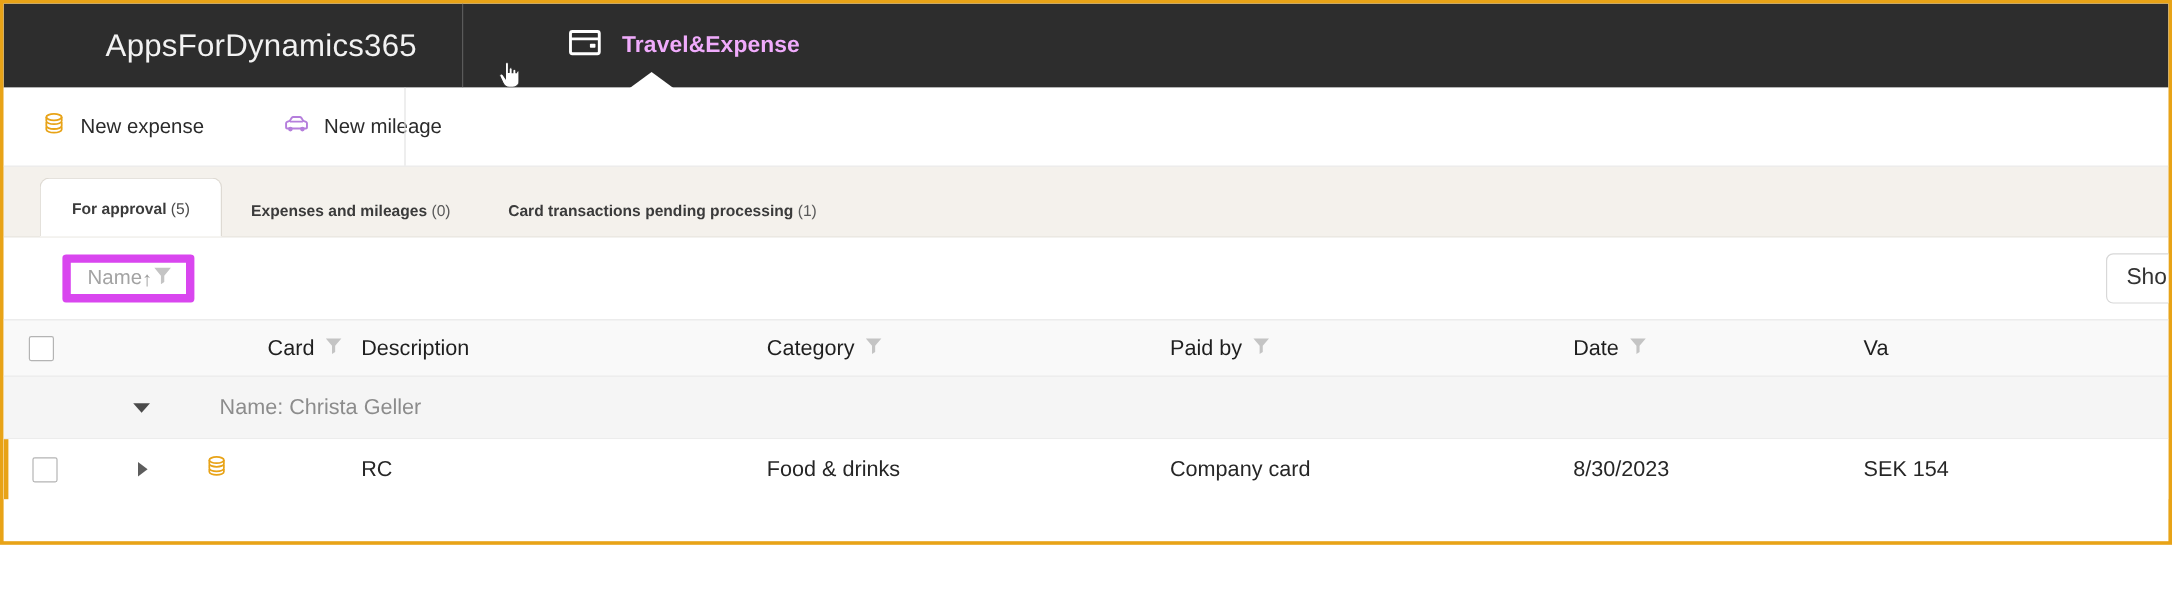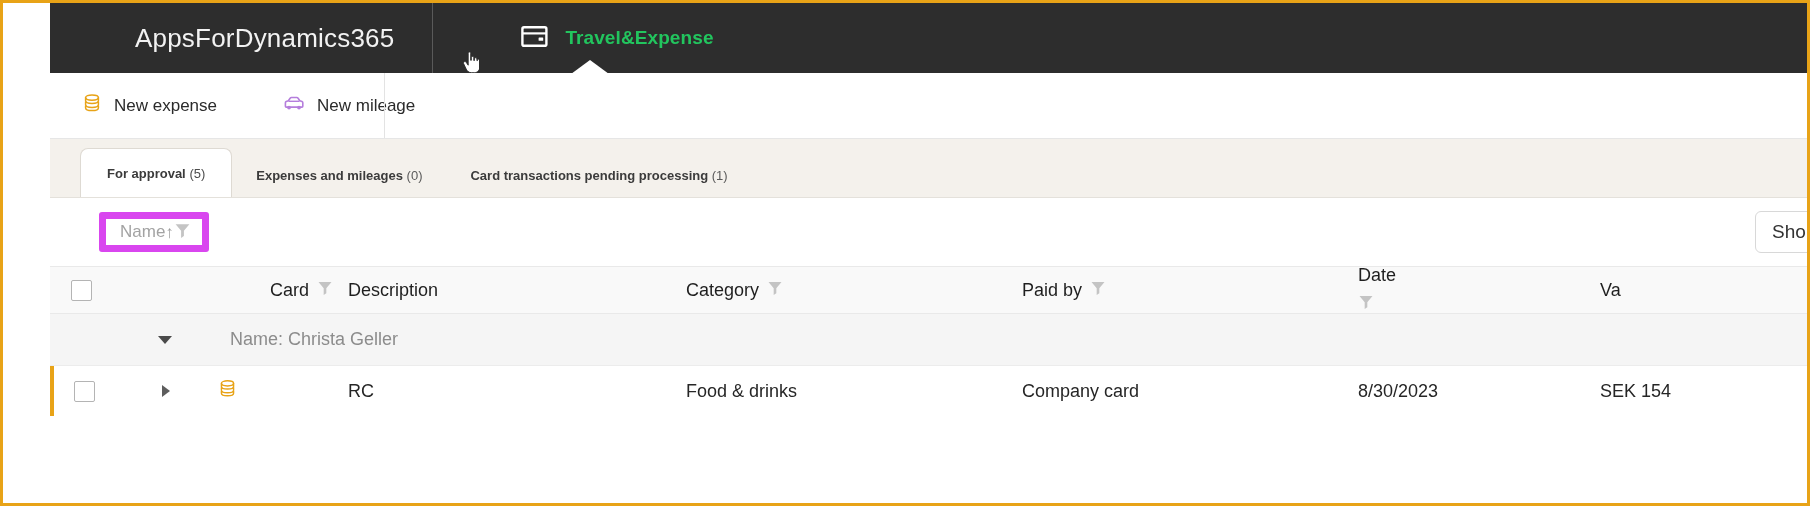--- a/index.html
+++ b/index.html
@@ -4,25 +4,24 @@
 <style>
   * { box-sizing: border-box; margin: 0; padding: 0; }
   html, body {
     width: 1810px; height: 506px;
     font-family: "Liberation Sans", sans-serif;
     background: #ffffff;
     overflow: hidden;
   }
   .app {
     position: relative;
-    width: 1810px; height: 506px;
+    width: 1810px; height: 454px;
     border: 3px solid #e8a317;
     background: #ffffff;
     overflow: hidden;
-    padding-left: 47px;
   }
 
   
   .topbar {
     display: flex;
     align-items: stretch;
     height: 70px;
     background: #2d2d2d;
     color: #ffffff;
   }
@@ -36,21 +35,21 @@
     white-space: nowrap;
   }
   .topdiv { width: 1px; background: #5a5a5a; margin: 0; }
   .apptab {
     position: relative;
     display: flex; align-items: center; gap: 17px;
     padding: 0 34px 0 88px;
     white-space: nowrap;
   }
   .apptab .label {
-    font-size: 19px; font-weight: 700; color: #22c55e;
+    font-size: 19px; font-weight: 700; color: #f0abfc;
     letter-spacing: .1px;
   }
   .wallet-icon { display: block; }
   .tab-pointer {
     position: absolute;
     bottom: -1px; left: 50%; transform: translateX(-50%);
     width: 0; height: 0;
     border-left: 19px solid transparent;
     border-right: 19px solid transparent;
     border-bottom: 14px solid #ffffff;
@@ -180,21 +179,21 @@
     font-size: 18px;
     color: #262626;
     border-left: 4px solid #e8a317;
   }
   .c-check { width: 62px; display: flex; justify-content: center; align-items: center; }
   .c-exp   { width: 106px; display: flex; justify-content: center; align-items: center; }
   .c-type  { width: 130px; display: flex; align-items: center; gap: 8px; }
   .c-desc  { width: 338px; display: flex; align-items: center; }
   .c-cat   { width: 336px; display: flex; align-items: center; gap: 8px; text-align: right; }
   .c-paid  { width: 336px; display: flex; align-items: center; gap: 8px; }
-  .c-date  { width: 242px; display: flex; align-items: flex-start; gap: 8px; flex-direction: column; }
+  .c-date  { width: 242px; display: flex; align-items: center; gap: 8px; }
   .c-val   { flex: 1; display: flex; align-items: center; gap: 8px; }
 
   .headrow .c-type  { padding-left: 52px; }
   .headrow .c-desc  { padding-left: 0; }
   .datarow .c-check { width: 60px; }
   .datarow .c-exp   { width: 104px; }
 
   .cbox {
     width: 21px; height: 21px;
     border: 1px solid #b4b4b4;

